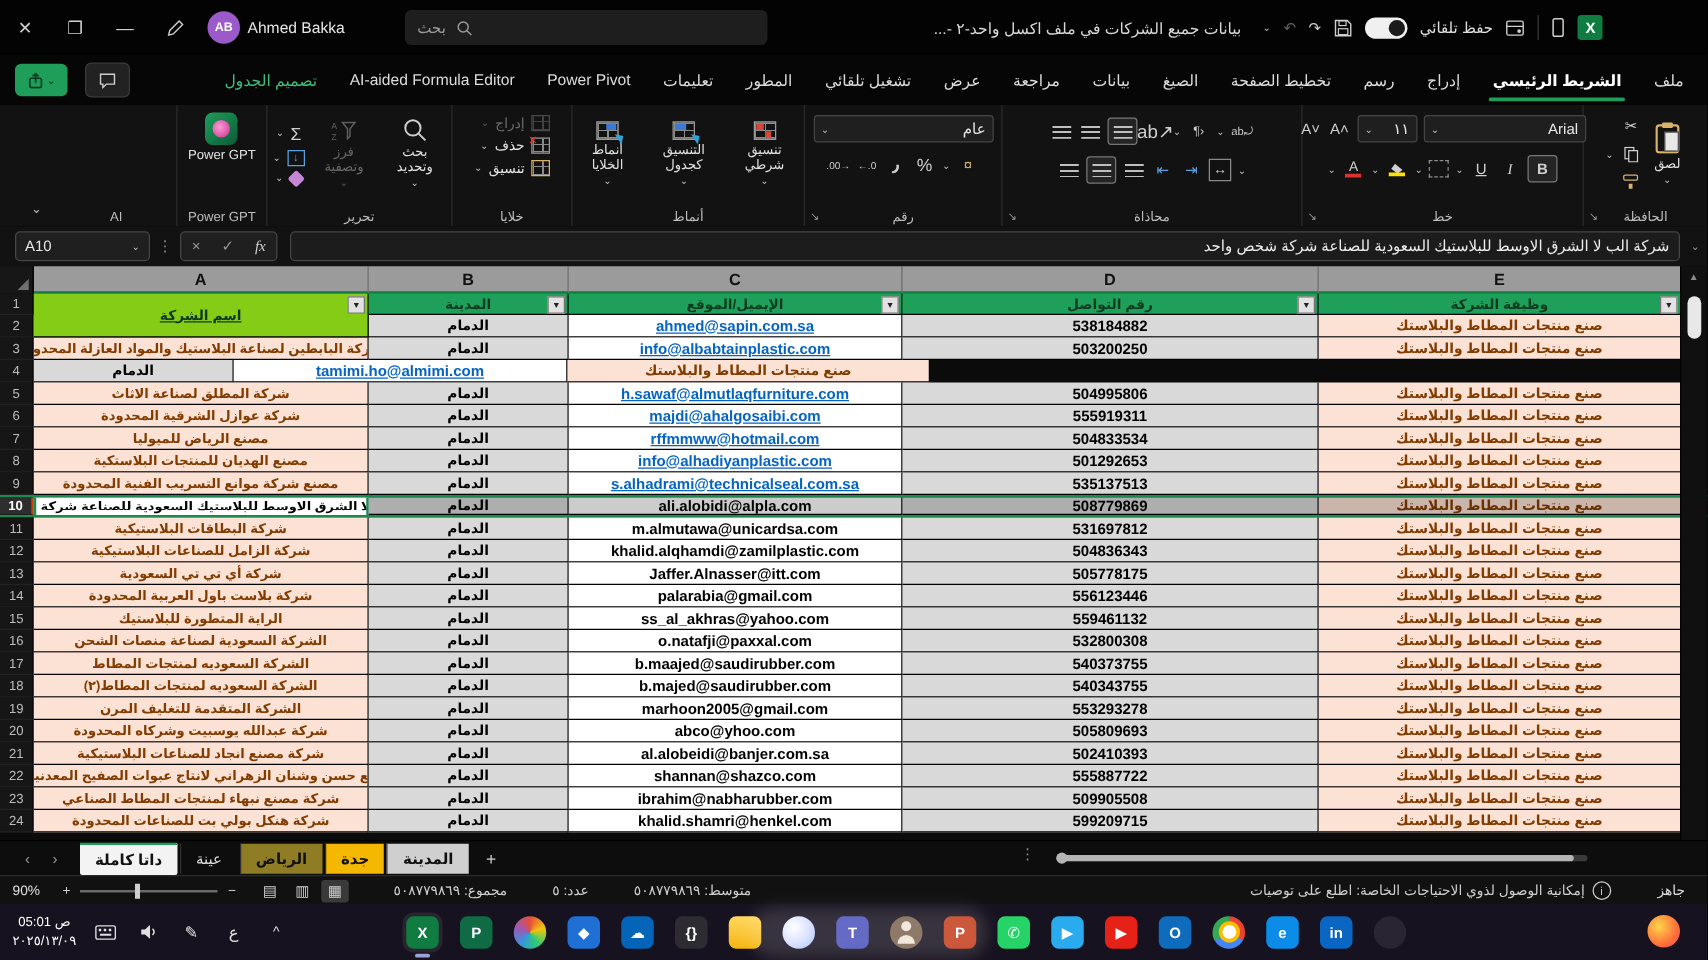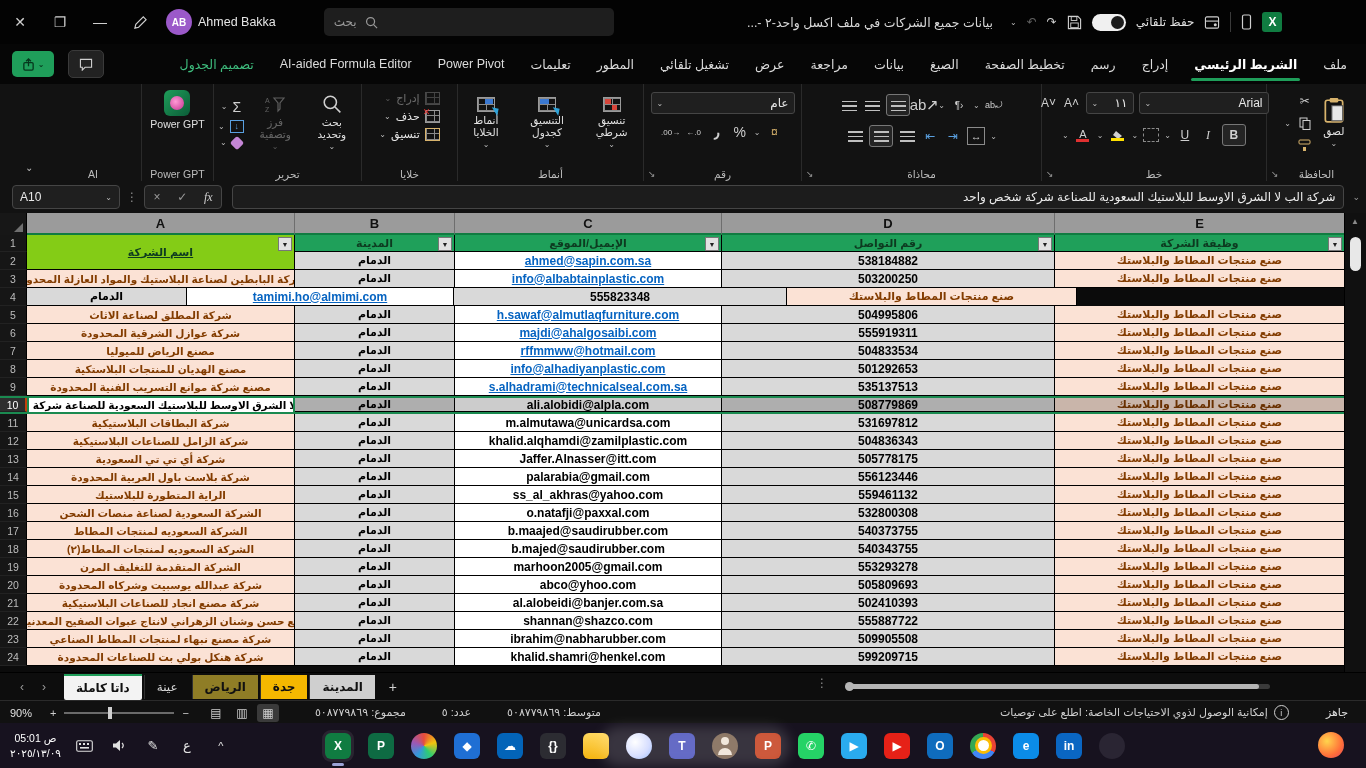--- a/index.html
+++ b/index.html
@@ -79,21 +79,21 @@
   .cB{width:160px;background:#d9d9d9;color:#000;font-size:11px;}
   .cC{width:267px;background:#ffffff;color:#000;font-size:12px;direction:ltr;}
   .cD{width:333px;background:#d9d9d9;color:#000;font-size:12px;direction:ltr;}
   .cE{width:290px;background:#fbe2d5;color:#833c00;font-size:11px;}
   .cC.link{color:#0563c1;text-decoration:underline;}
   .hdrcell{background:#1fa05a;color:#0d3a20;font-size:11px;position:relative;}
   .filter{position:absolute;left:auto;right:2px;top:2px;width:12px;height:12px;background:#e2e2e2;border:1px solid #777;font-size:7px;color:#222;display:flex;align-items:center;justify-content:center;}
   .srow.selected .cell{filter:brightness(.8);}
   .srow.selected{border-top:2px solid #1a8a50;border-bottom:2px solid #1a8a50;}
   .srow.selected .cA{filter:none;background:#fff;color:#000;border:2px solid #1a8a50;border-top:none;border-bottom:none;}
-  .srow.selected .rownum{background:#2e2e2e;color:#fff;border-right:2px solid #c2410c;}
+  .srow.selected .rownum{background:#2e2e2e;color:#fff;border-right:2px solid #c2410c;font-weight:bold;}
   .vscroll{position:absolute;right:0;top:0;width:21px;height:459px;background:#101010;border-left:1px solid #000;}
   .vscroll .arrow{position:absolute;top:4px;left:6px;color:#8a8a8a;font-size:8px;}
   .vscroll .thumb{position:absolute;top:24px;left:5px;width:11px;height:34px;border-radius:6px;background:#e8e8e8;}
 
   
   .sheettabs{left:0;top:672px;width:1366px;height:28px;background:#0d0d0d;display:flex;align-items:center;border-top:1px solid #000;}
   .navarrows{display:flex;gap:18px;margin-left:20px;color:#9a9a9a;font-size:12px;}
   .stab{height:24px;display:flex;align-items:center;padding:0 12px;margin-left:2px;color:#dcdcdc;font-size:12px;border-left:1px solid #303030;white-space:nowrap;}
   .stab.active{background:#f3f3f3;color:#111;font-weight:bold;border-top:2px solid #1f9e5a;border-left:none;border-radius:0 0 2px 2px;}
   .stab.olive{background:#8f7d26;color:#111;font-weight:bold;}
@@ -502,21 +502,20 @@
           <div class="cell cA">شركة البابطين لصناعة البلاستيك والمواد العازلة المحدودة</div>
           <div class="cell cB">الدمام</div>
           <div class="cell cC link">info@albabtainplastic.com</div>
           <div class="cell cD">503200250</div>
           <div class="cell cE">صنع منتجات المطاط والبلاستك</div>
         </div>
         <div class="srow">
           <div class="rownum">4</div>
           <div class="cell cB">الدمام</div>
           <div class="cell cC link">tamimi.ho@almimi.com</div>
-          <div class="cell cD">555823348</div>
           <div class="cell cE">صنع منتجات المطاط والبلاستك</div>
         </div>
         <div class="srow">
           <div class="rownum">5</div>
           <div class="cell cA">شركة المطلق لصناعة الاثاث</div>
           <div class="cell cB">الدمام</div>
           <div class="cell cC link">h.sawaf@almutlaqfurniture.com</div>
           <div class="cell cD">504995806</div>
           <div class="cell cE">صنع منتجات المطاط والبلاستك</div>
         </div>

